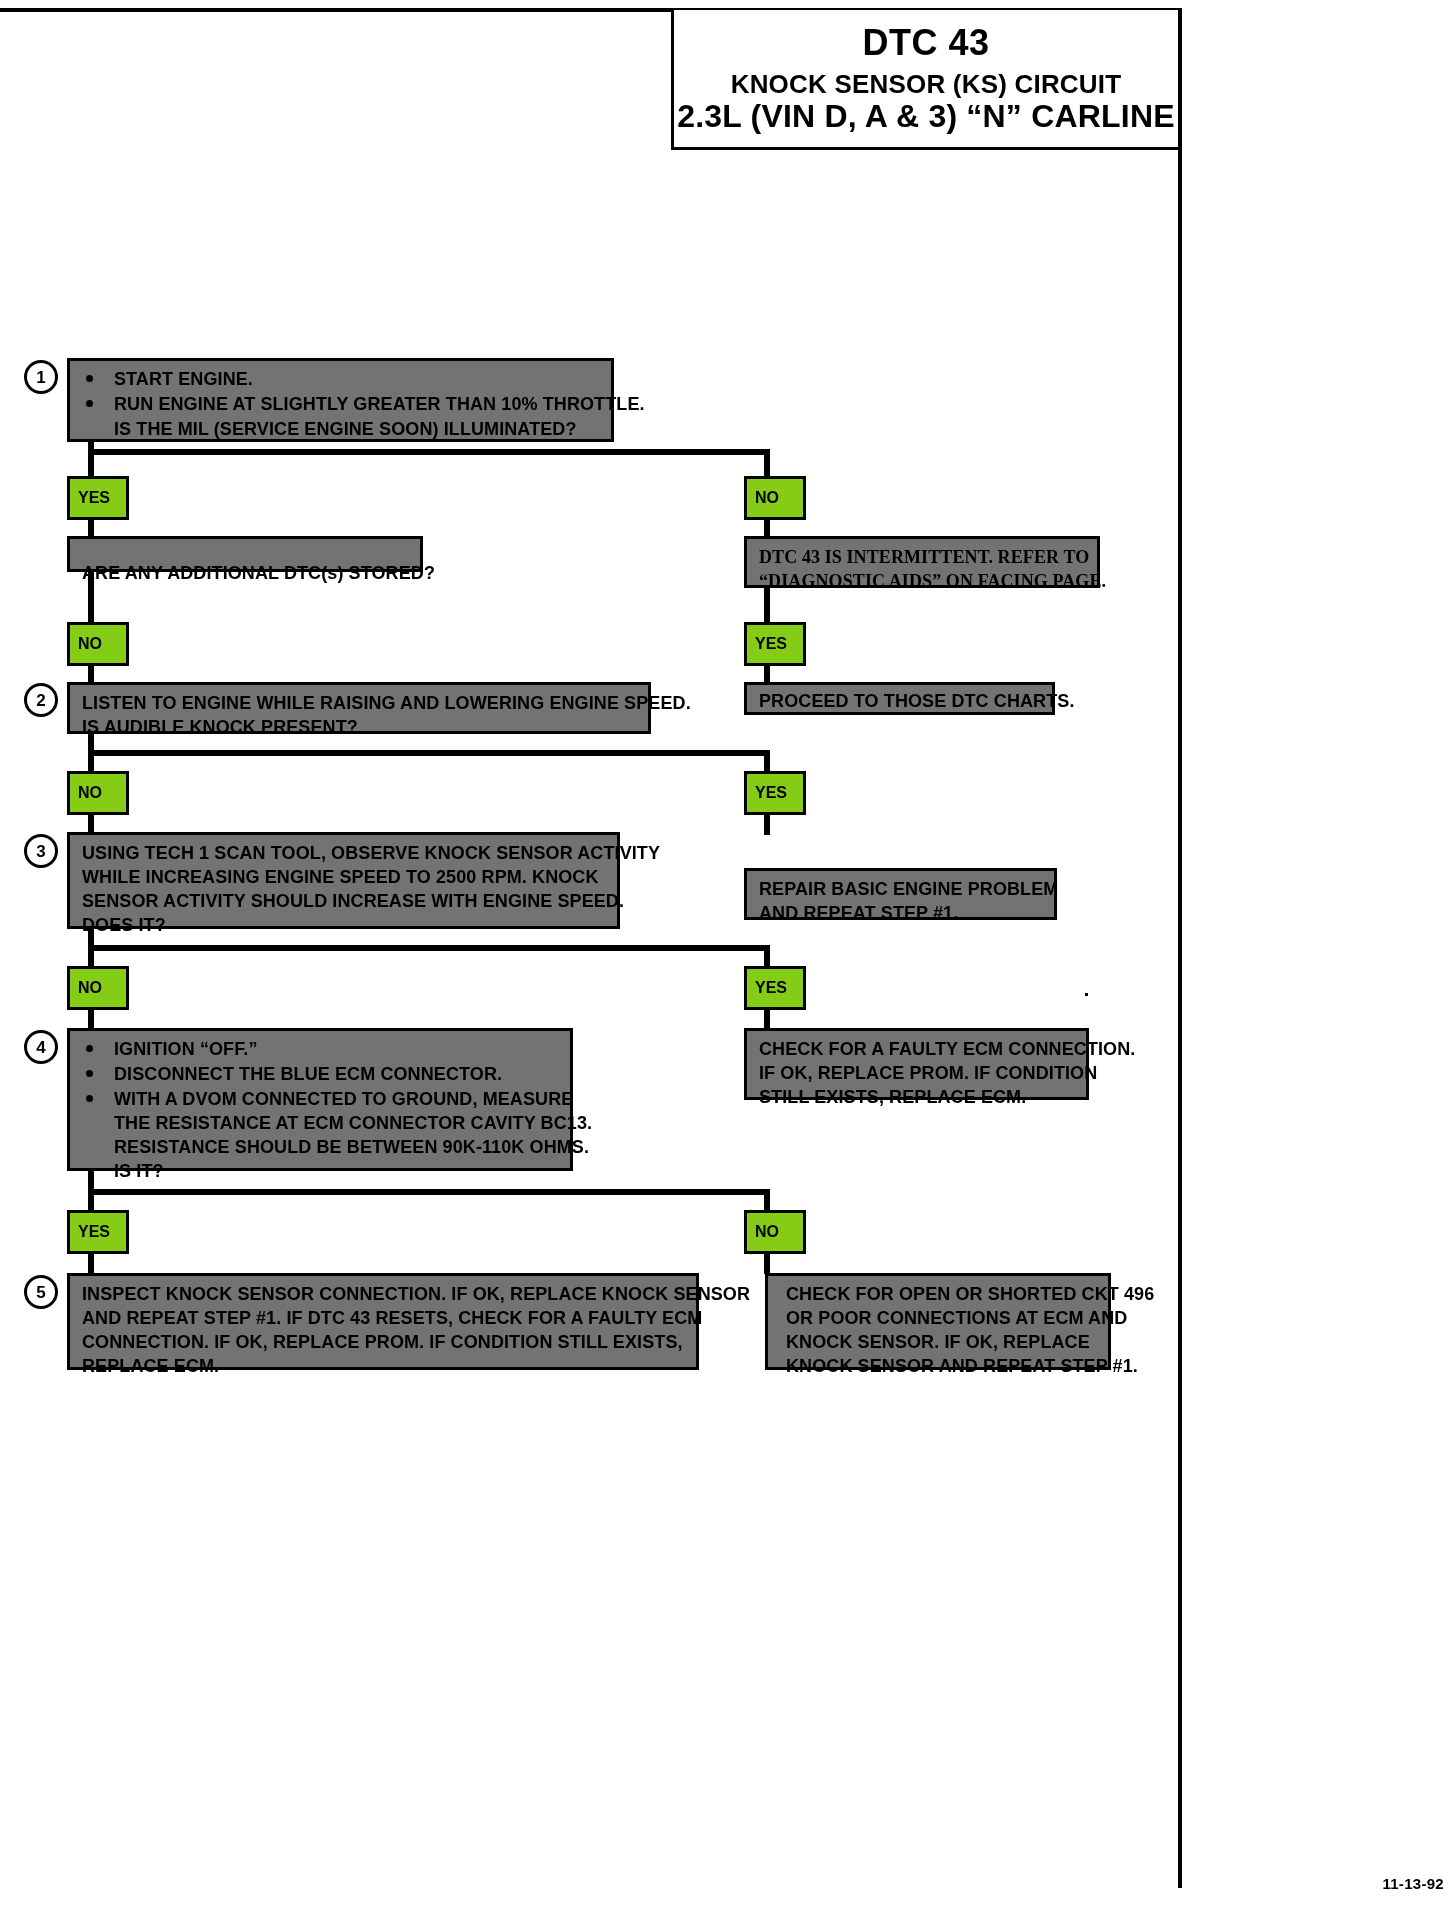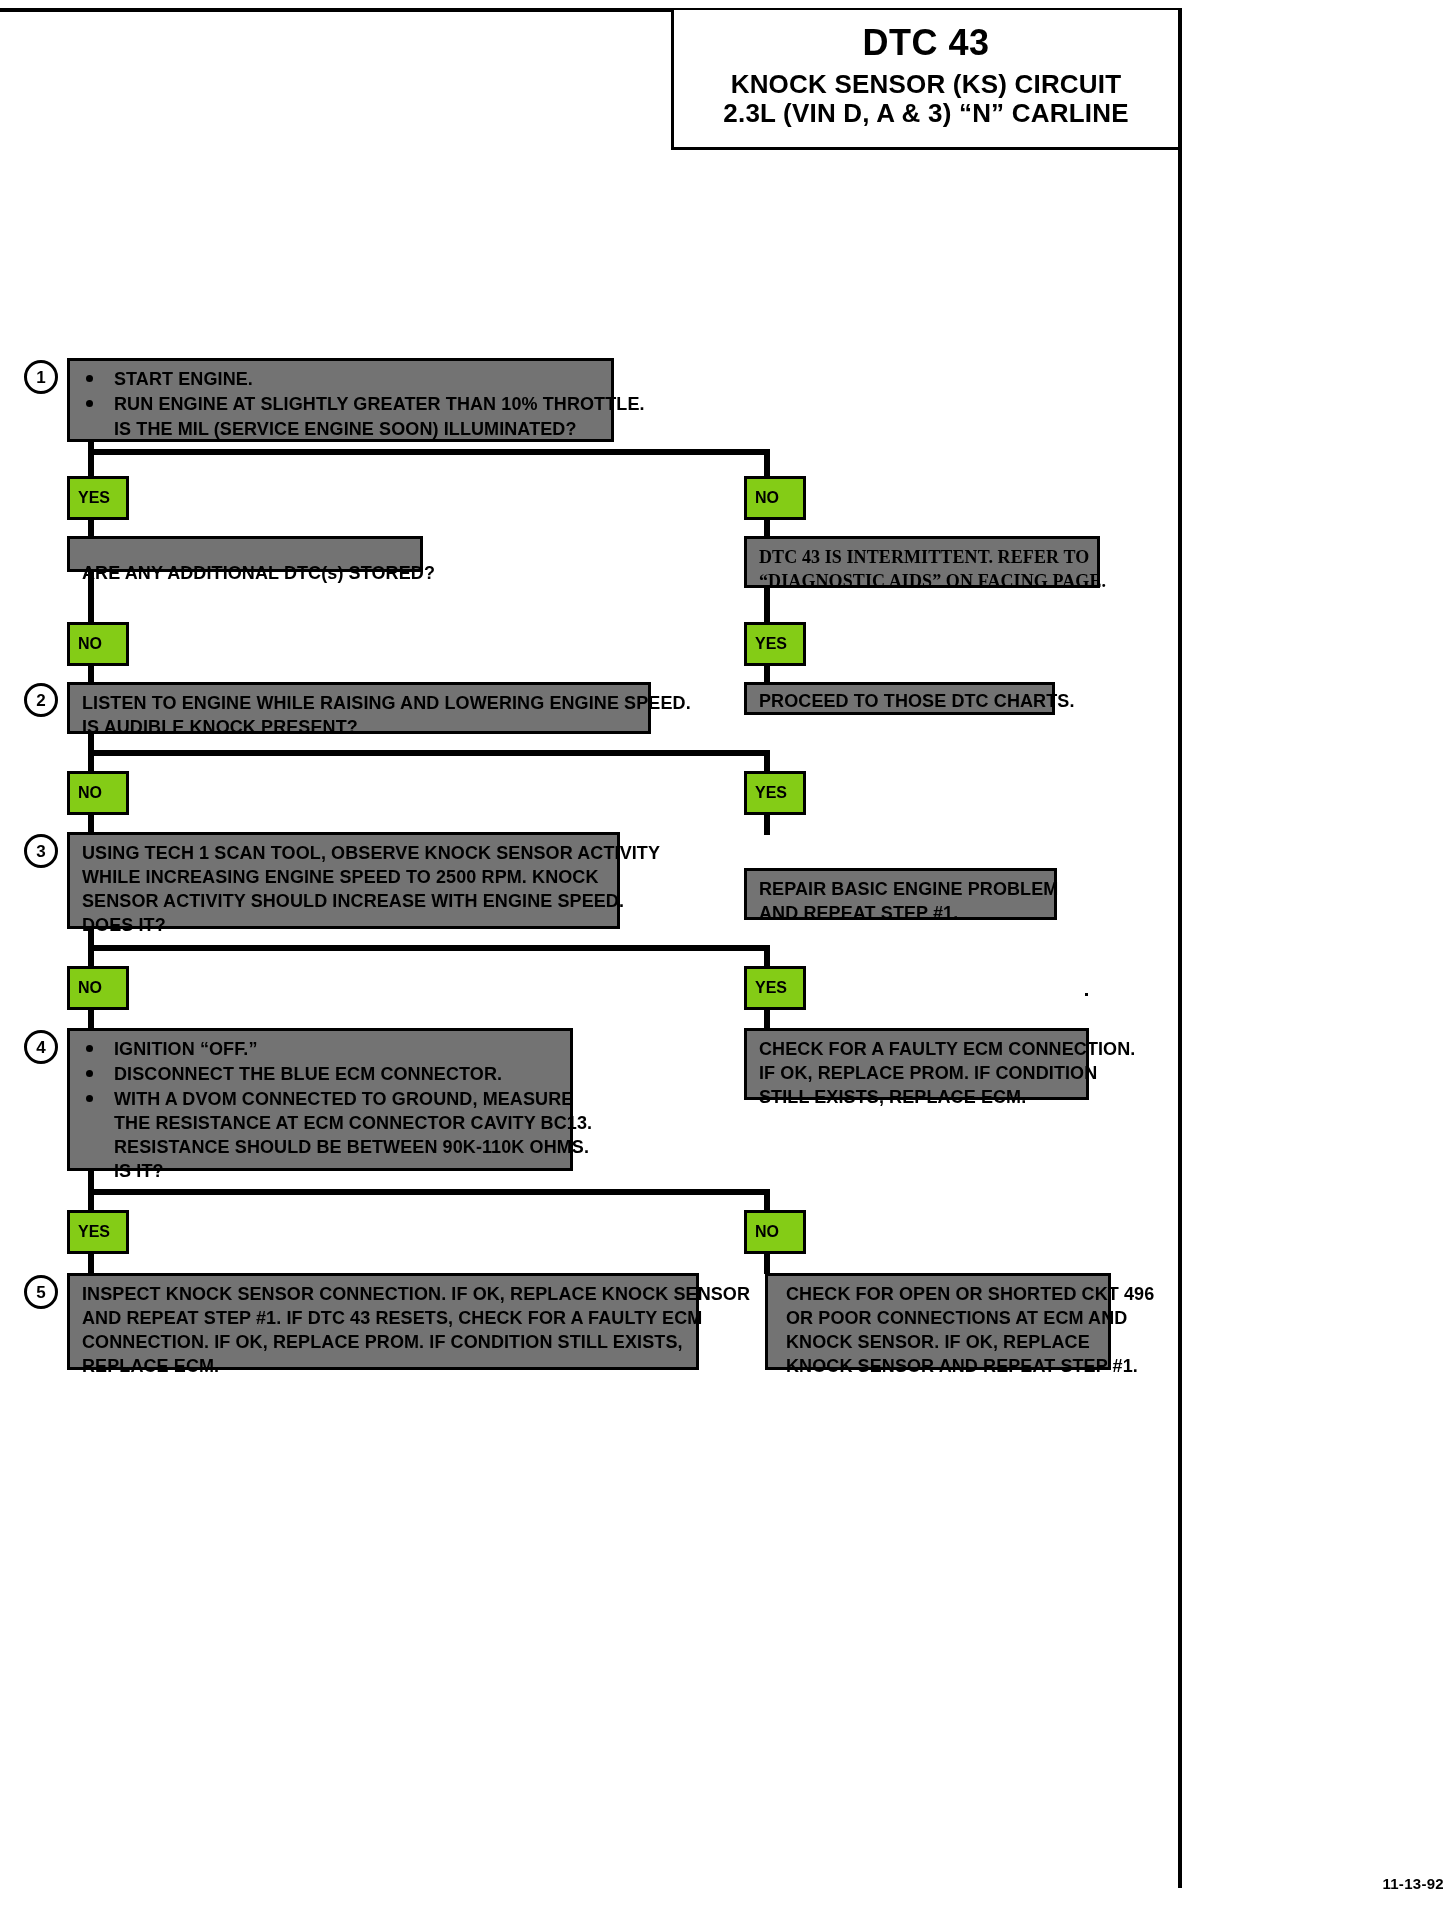--- a/index.html
+++ b/index.html
@@ -55,21 +55,21 @@
     line-height: 1.05;
   }
   .title-line2 {
     font-size: 26px;
     font-weight: bold;
     line-height: 1.12;
     margin-top: 8px;
     letter-spacing: 0.2px;
   }
   .title-line3 {
-    font-size: 26px;
+    font-size: 32px;
     font-weight: bold;
     line-height: 1.12;
     letter-spacing: 0.2px;
   }
 
   
   .fbox {
     position: absolute;
     box-sizing: border-box;
     border: 3px solid #000;

